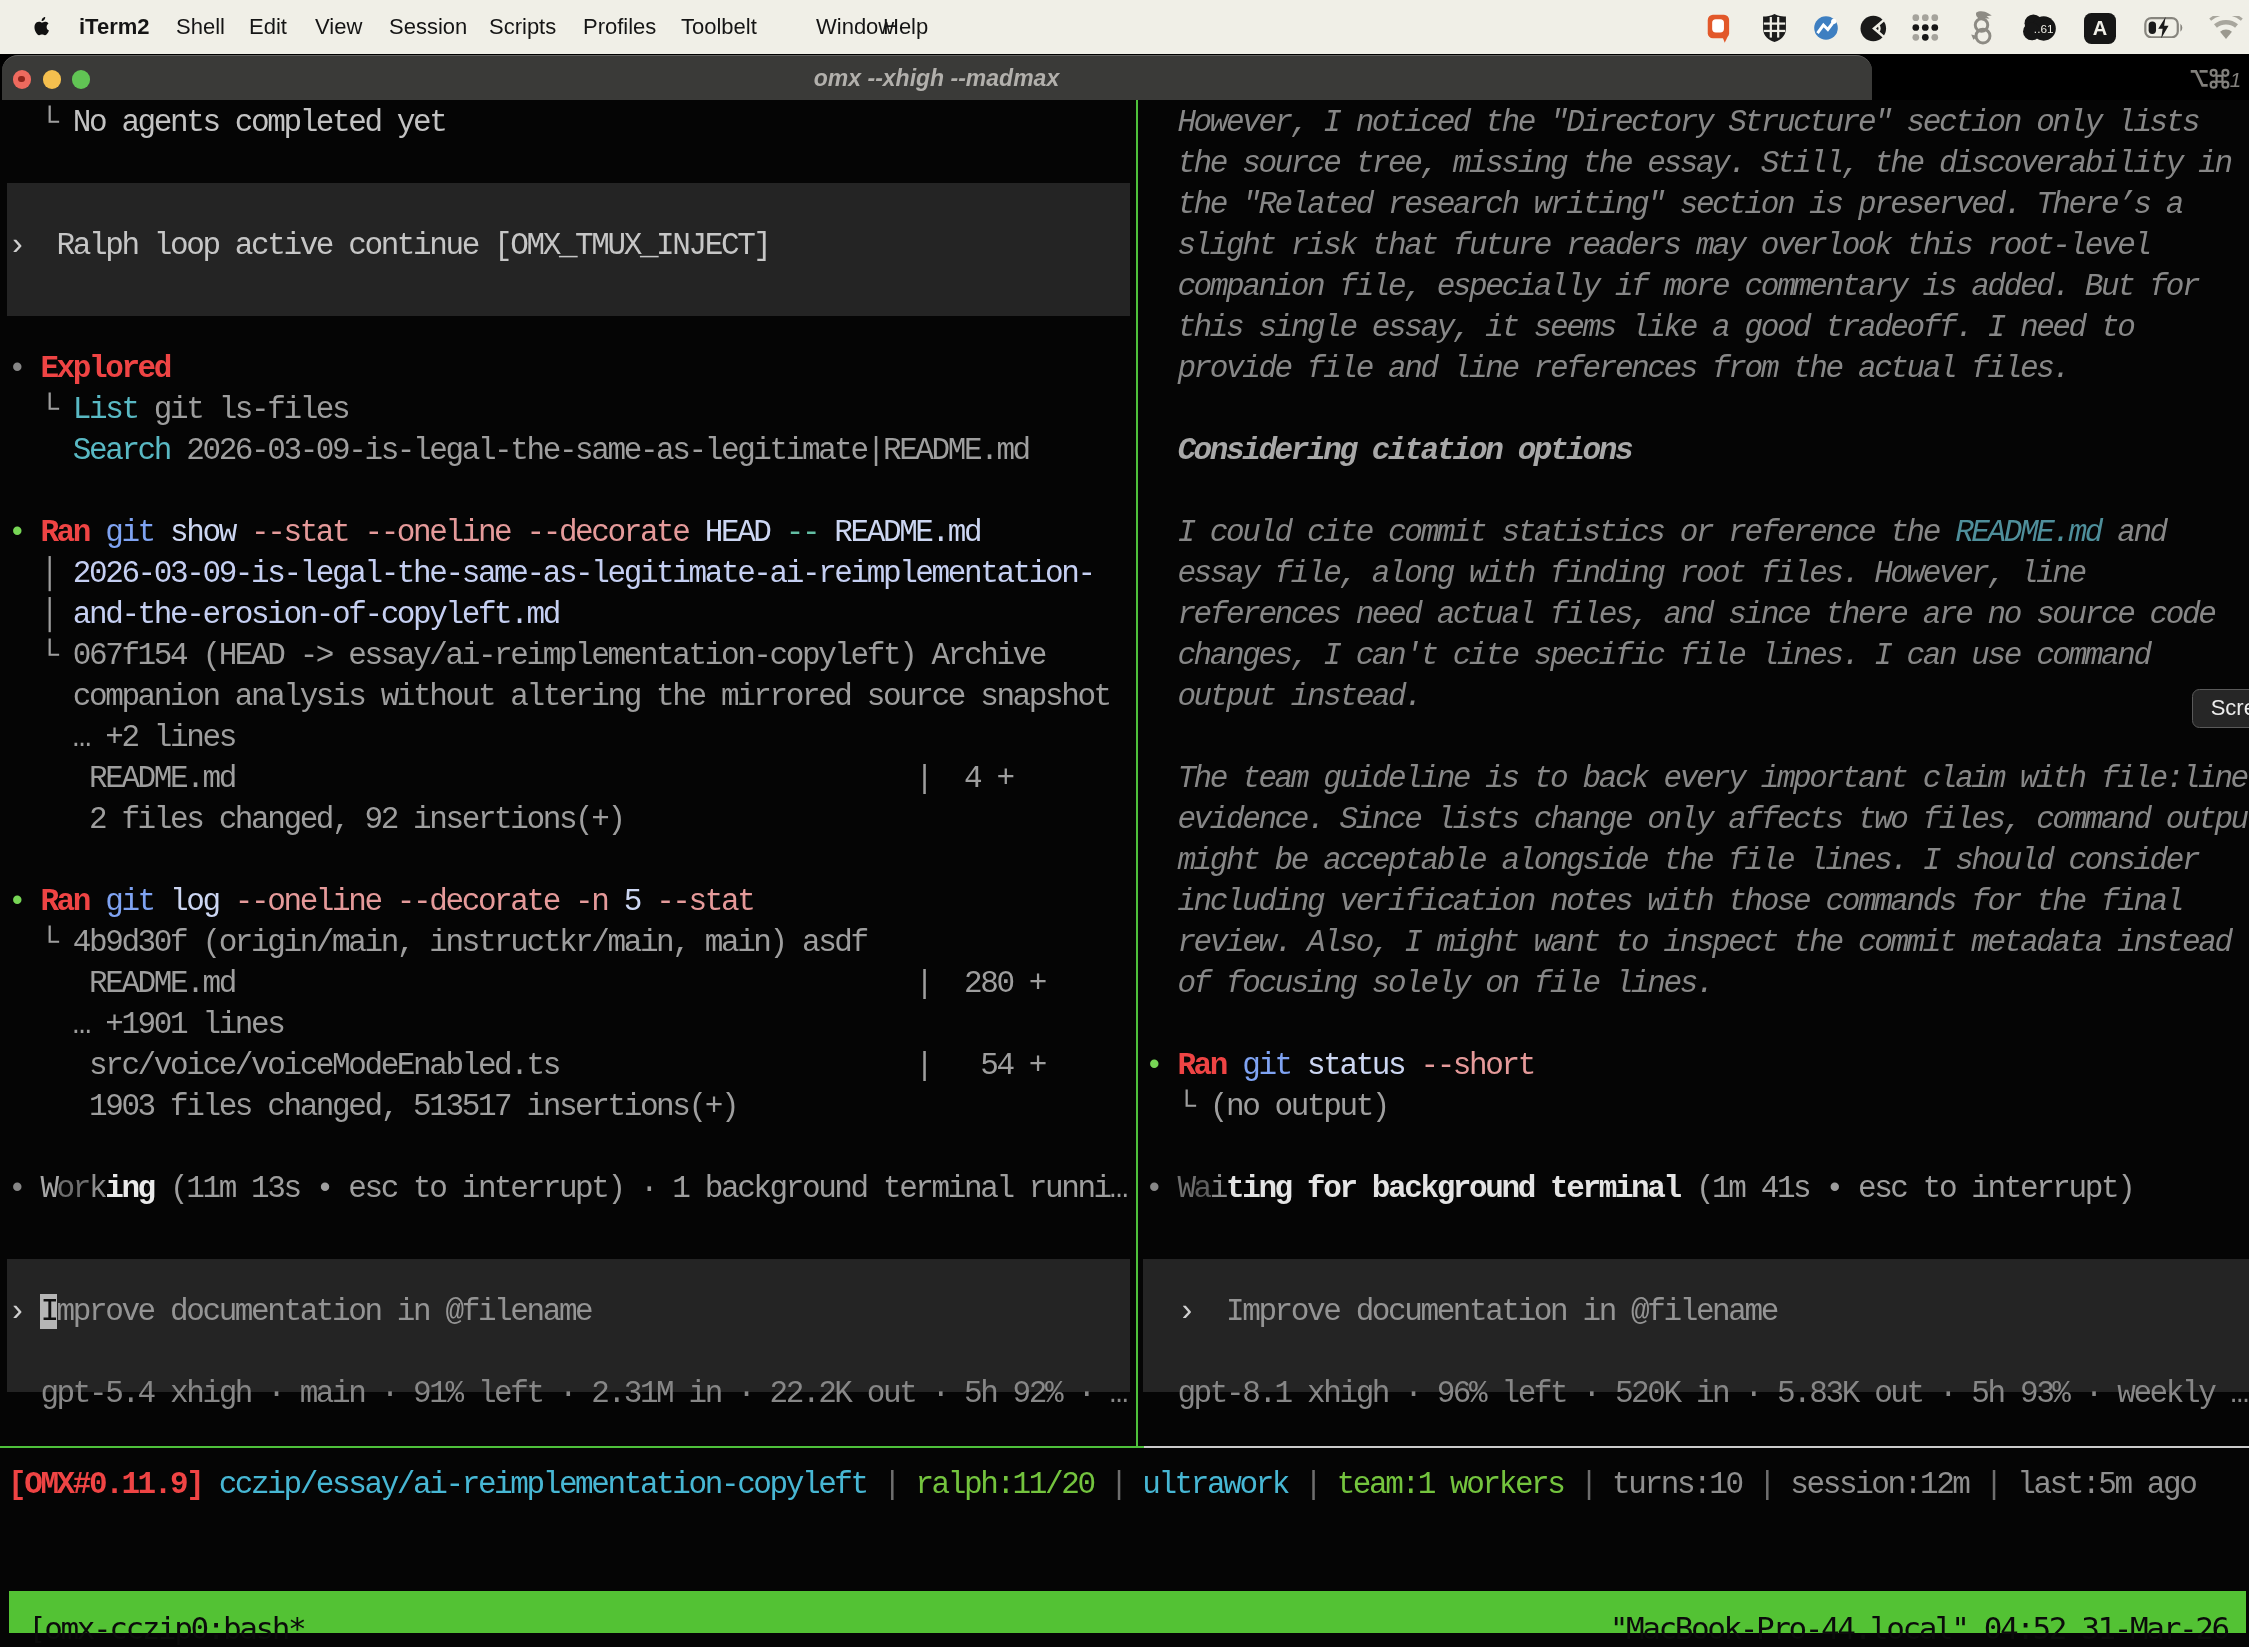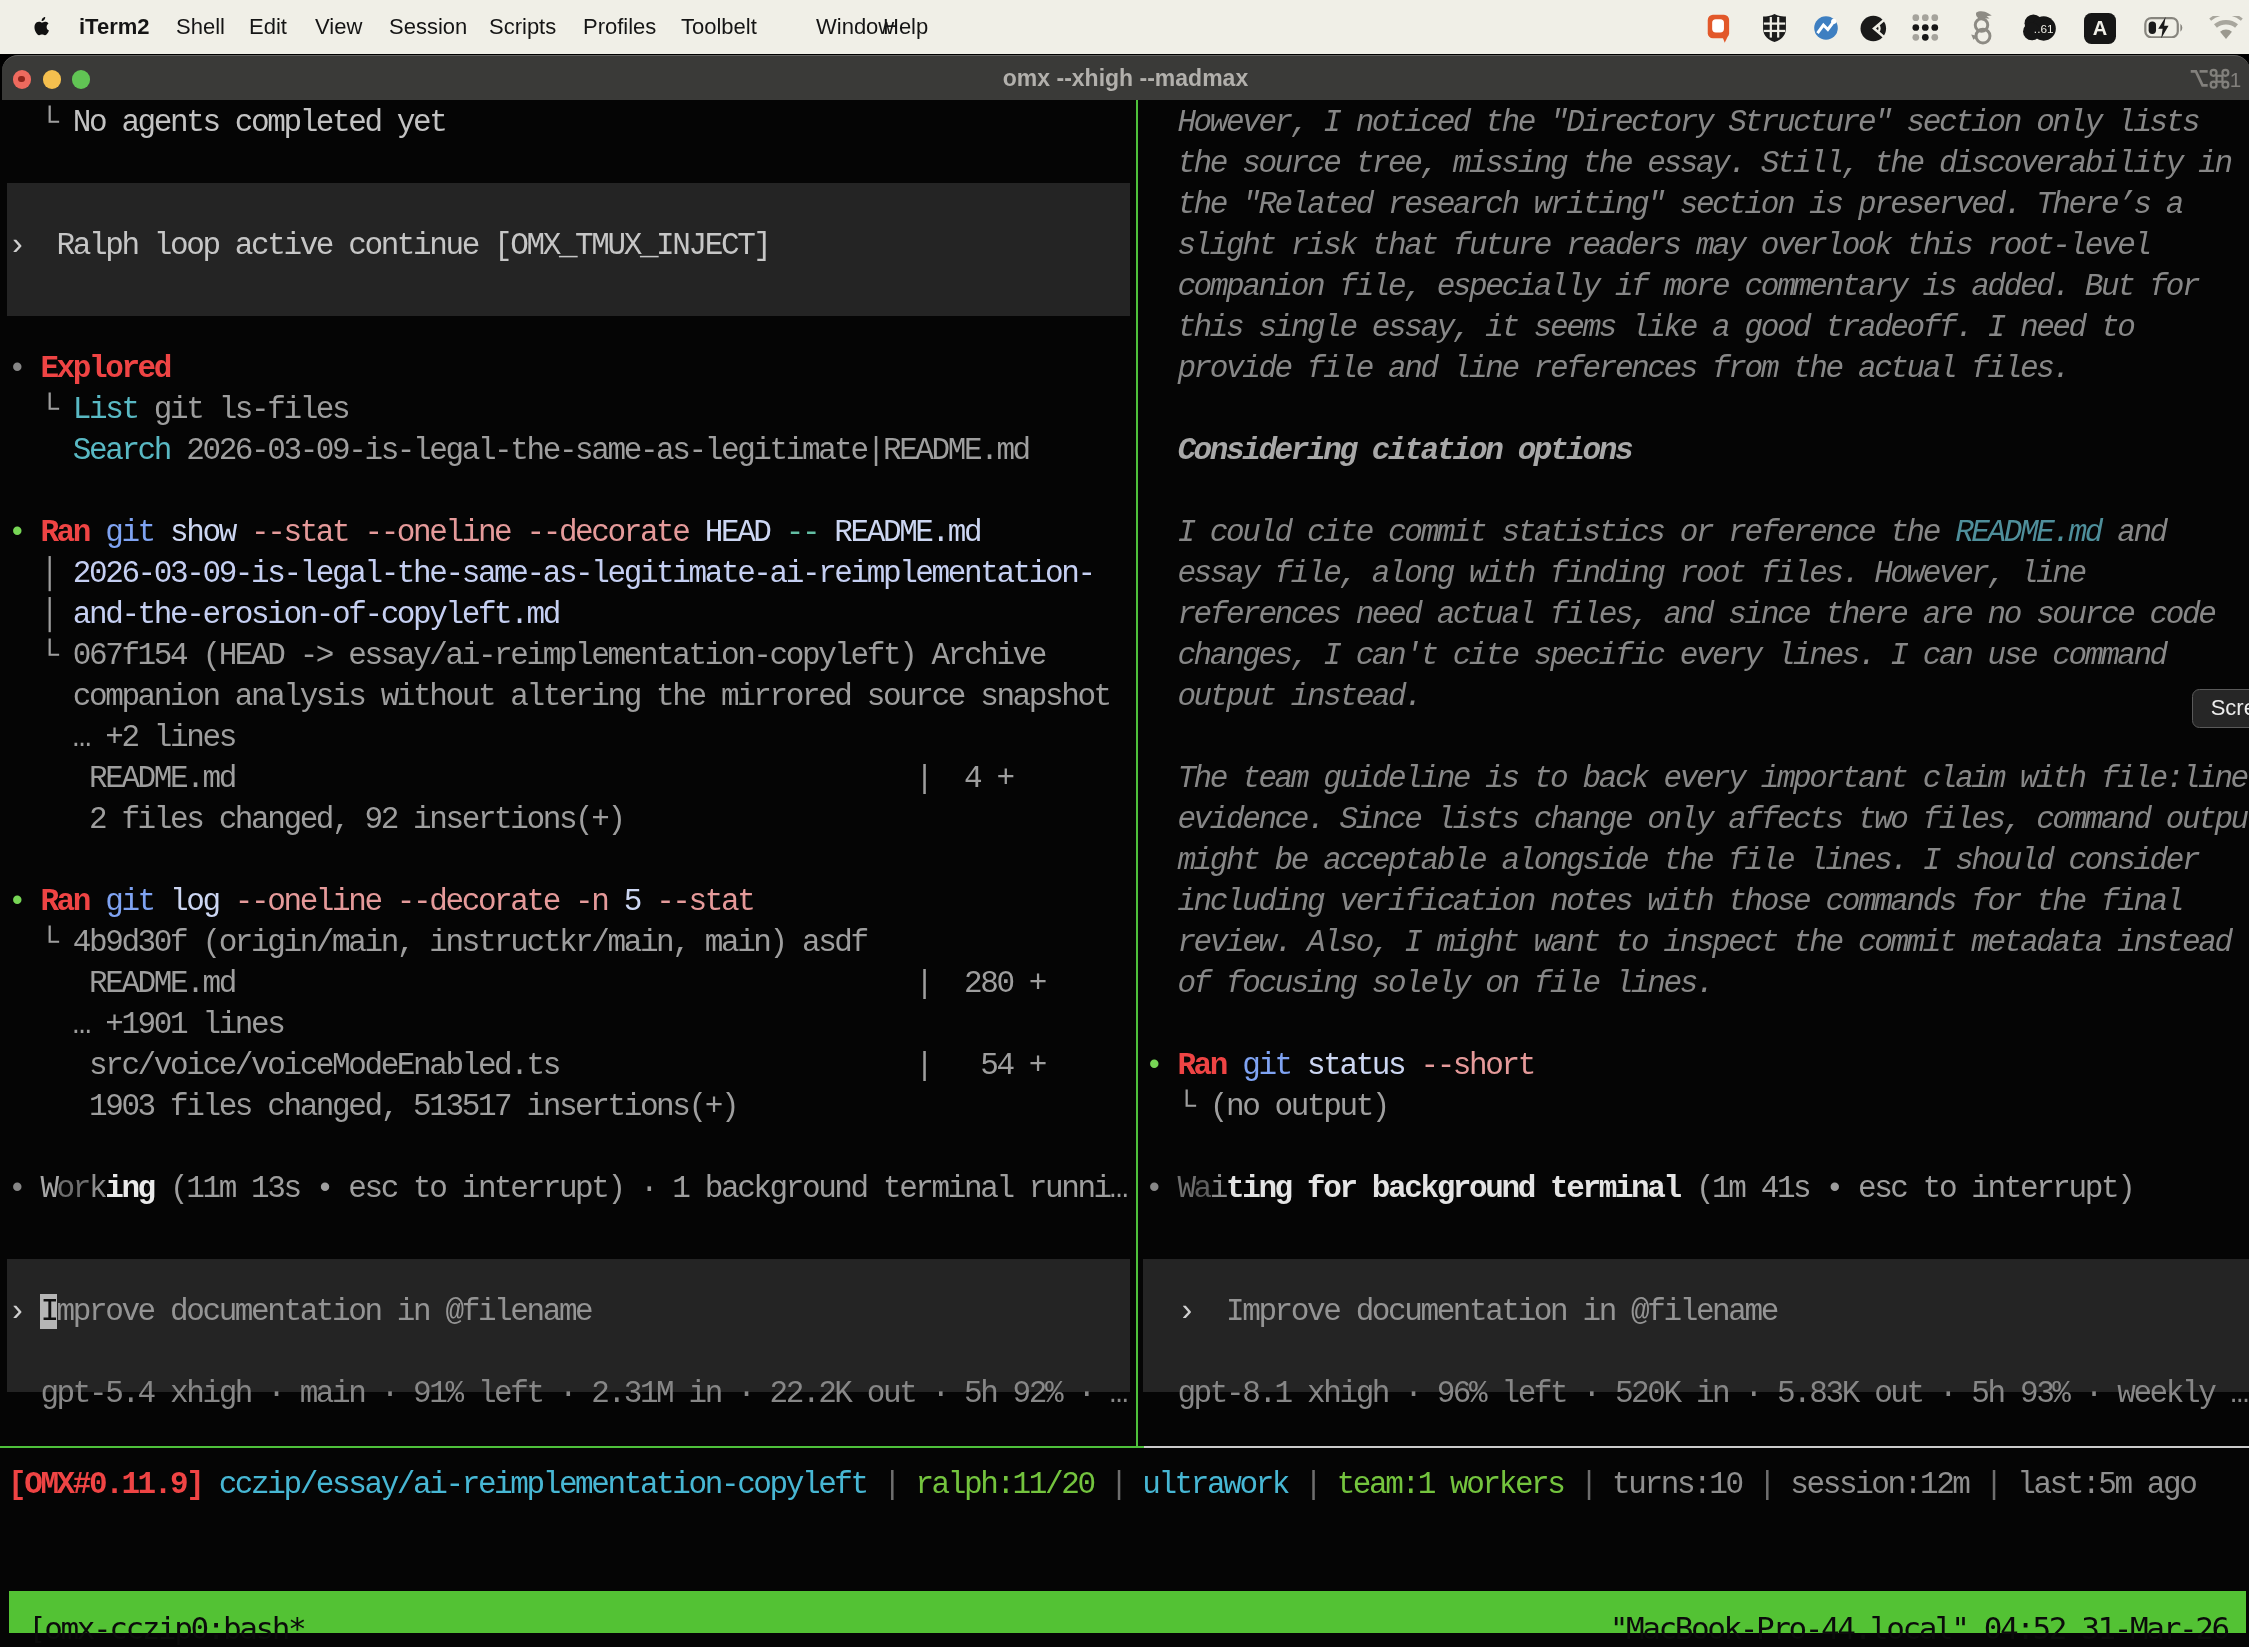--- a/index.html
+++ b/index.html
@@ -5,23 +5,23 @@
   * { box-sizing: border-box; }
   html,body { margin:0; padding:0; background:#000; }
   body { width:2250px; height:1648px; position:relative; overflow:hidden;
          font-family:"Liberation Mono", monospace; }
   
   #menubar { position:absolute; left:0; top:0; width:2250px; height:54px;
              background:#f0efe7; font-family:"Liberation Sans", sans-serif;
              color:#151515; }
   .mi { position:absolute; top:0; height:71px; line-height:54px; font-size:22px; }
   
-  #titlebar { position:absolute; left:1.5px; top:55px; width:2248px; height:45px;
+  #titlebar { position:absolute; left:1.5px; top:55px; width:1870px; height:45px;
               background:#3a3a38; border-radius:16px 16px 0 0;
-              border-top:1.5px solid #626260; }
+              border-top:1.5px solid #626260;font-style:italic; }
   .tl { position:absolute; top:14px; width:18.5px; height:18.5px; border-radius:50%; }
   #wtitle { position:absolute; left:0; width:100%; text-align:center; top:0; height:45px;
             line-height:44px; font-family:"Liberation Sans", sans-serif; font-weight:bold;
             font-size:23px; color:#b2b0ac; }
   #term { position:absolute; left:0; top:100px; width:2250px; height:1548px;
           background:#050505; }
   
   .band { position:absolute; background:#242424; }
   pre.pane { position:absolute; margin:0; font-family:"Liberation Mono", monospace;
              font-size:31px; line-height:41px; letter-spacing:-2.4px; color:#9e9e9e; }
@@ -206,21 +206,21 @@
 <span class="it dim">  slight risk that future readers may overlook this root-level</span>
 <span class="it dim">  companion file, especially if more commentary is added. But for</span>
 <span class="it dim">  this single essay, it seems like a good tradeoff. I need to</span>
 <span class="it dim">  provide file and line references from the actual files.</span>
 
   <span class="it b hd">Considering citation options</span>
 
 <span class="it dim">  I could cite commit statistics or reference the <span class="rdme">README.md</span> and</span>
 <span class="it dim">  essay file, along with finding root files. However, line</span>
 <span class="it dim">  references need actual files, and since there are no source code</span>
-<span class="it dim">  changes, I can't cite specific every lines. I can use command</span>
+<span class="it dim">  changes, I can't cite specific file lines. I can use command</span>
 <span class="it dim">  output instead.</span>
 
 <span class="it dim">  The team guideline is to back every important claim with file:line</span>
 <span class="it dim">  evidence. Since lists change only affects two files, command output</span>
 <span class="it dim">  might be acceptable alongside the file lines. I should consider</span>
 <span class="it dim">  including verification notes with those commands for the final</span>
 <span class="it dim">  review. Also, I might want to inspect the commit metadata instead</span>
 <span class="it dim">  of focusing solely on file lines.</span>
 
 <span class="gb">•</span> <span class="b w">Ran</span> <span class="blue">git</span> <span class="pale">status</span> <span class="sal">--short</span>

